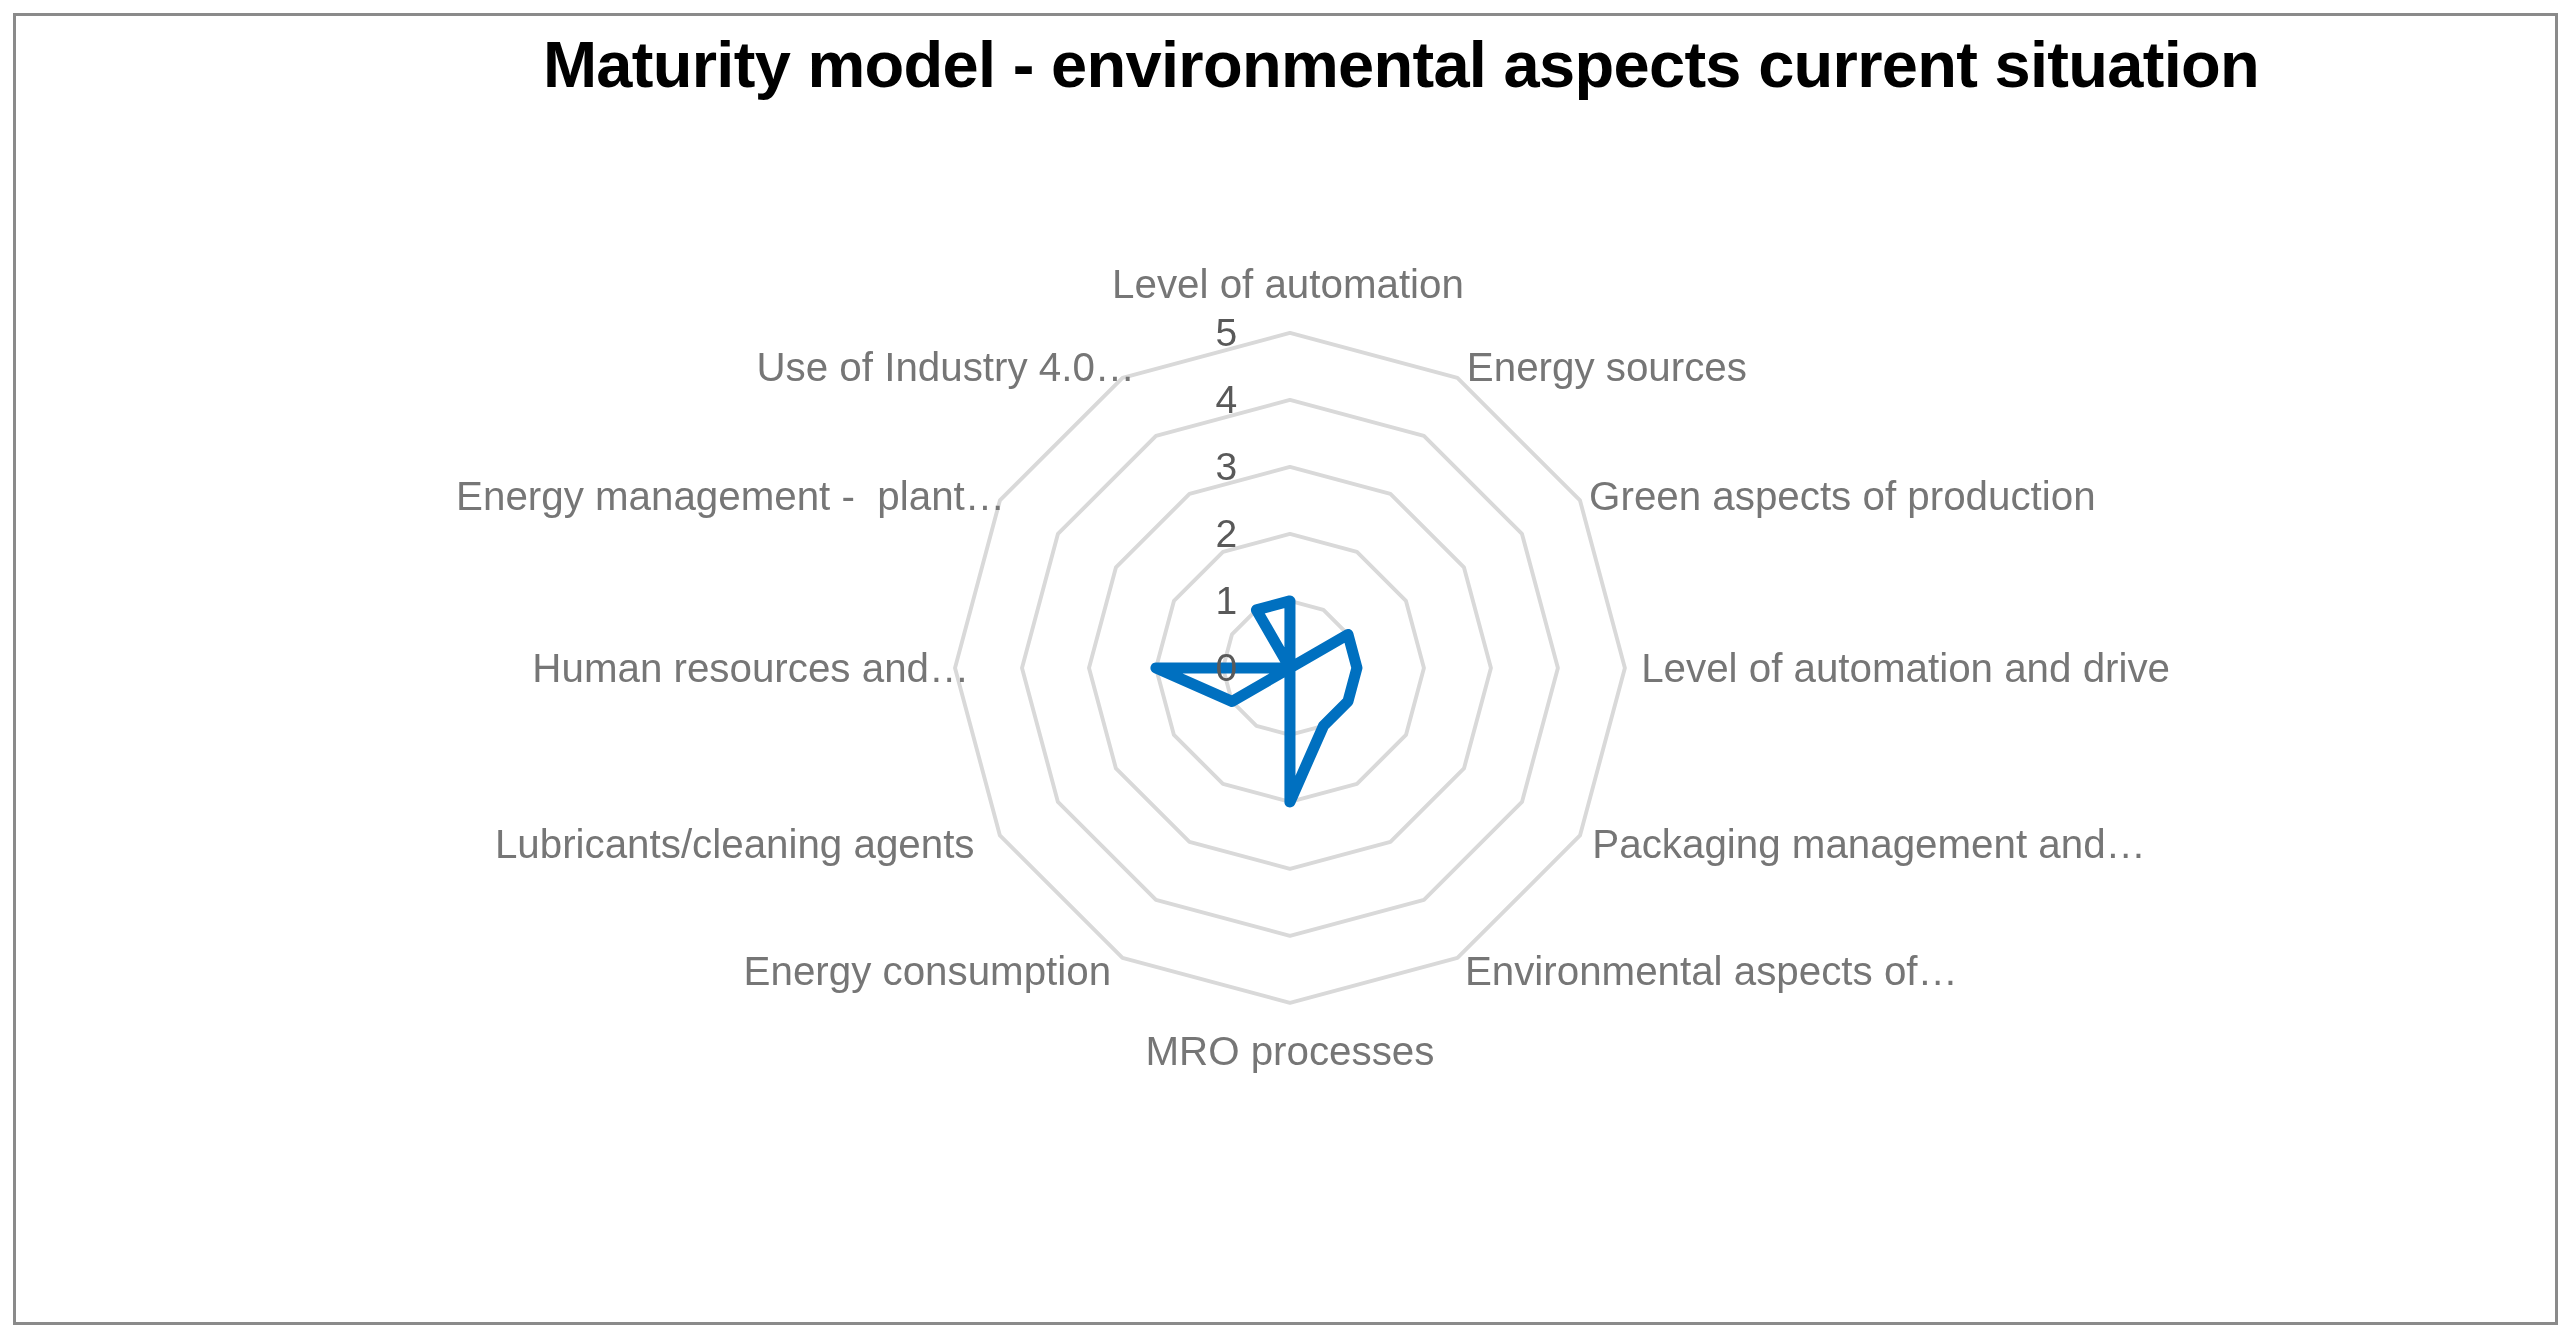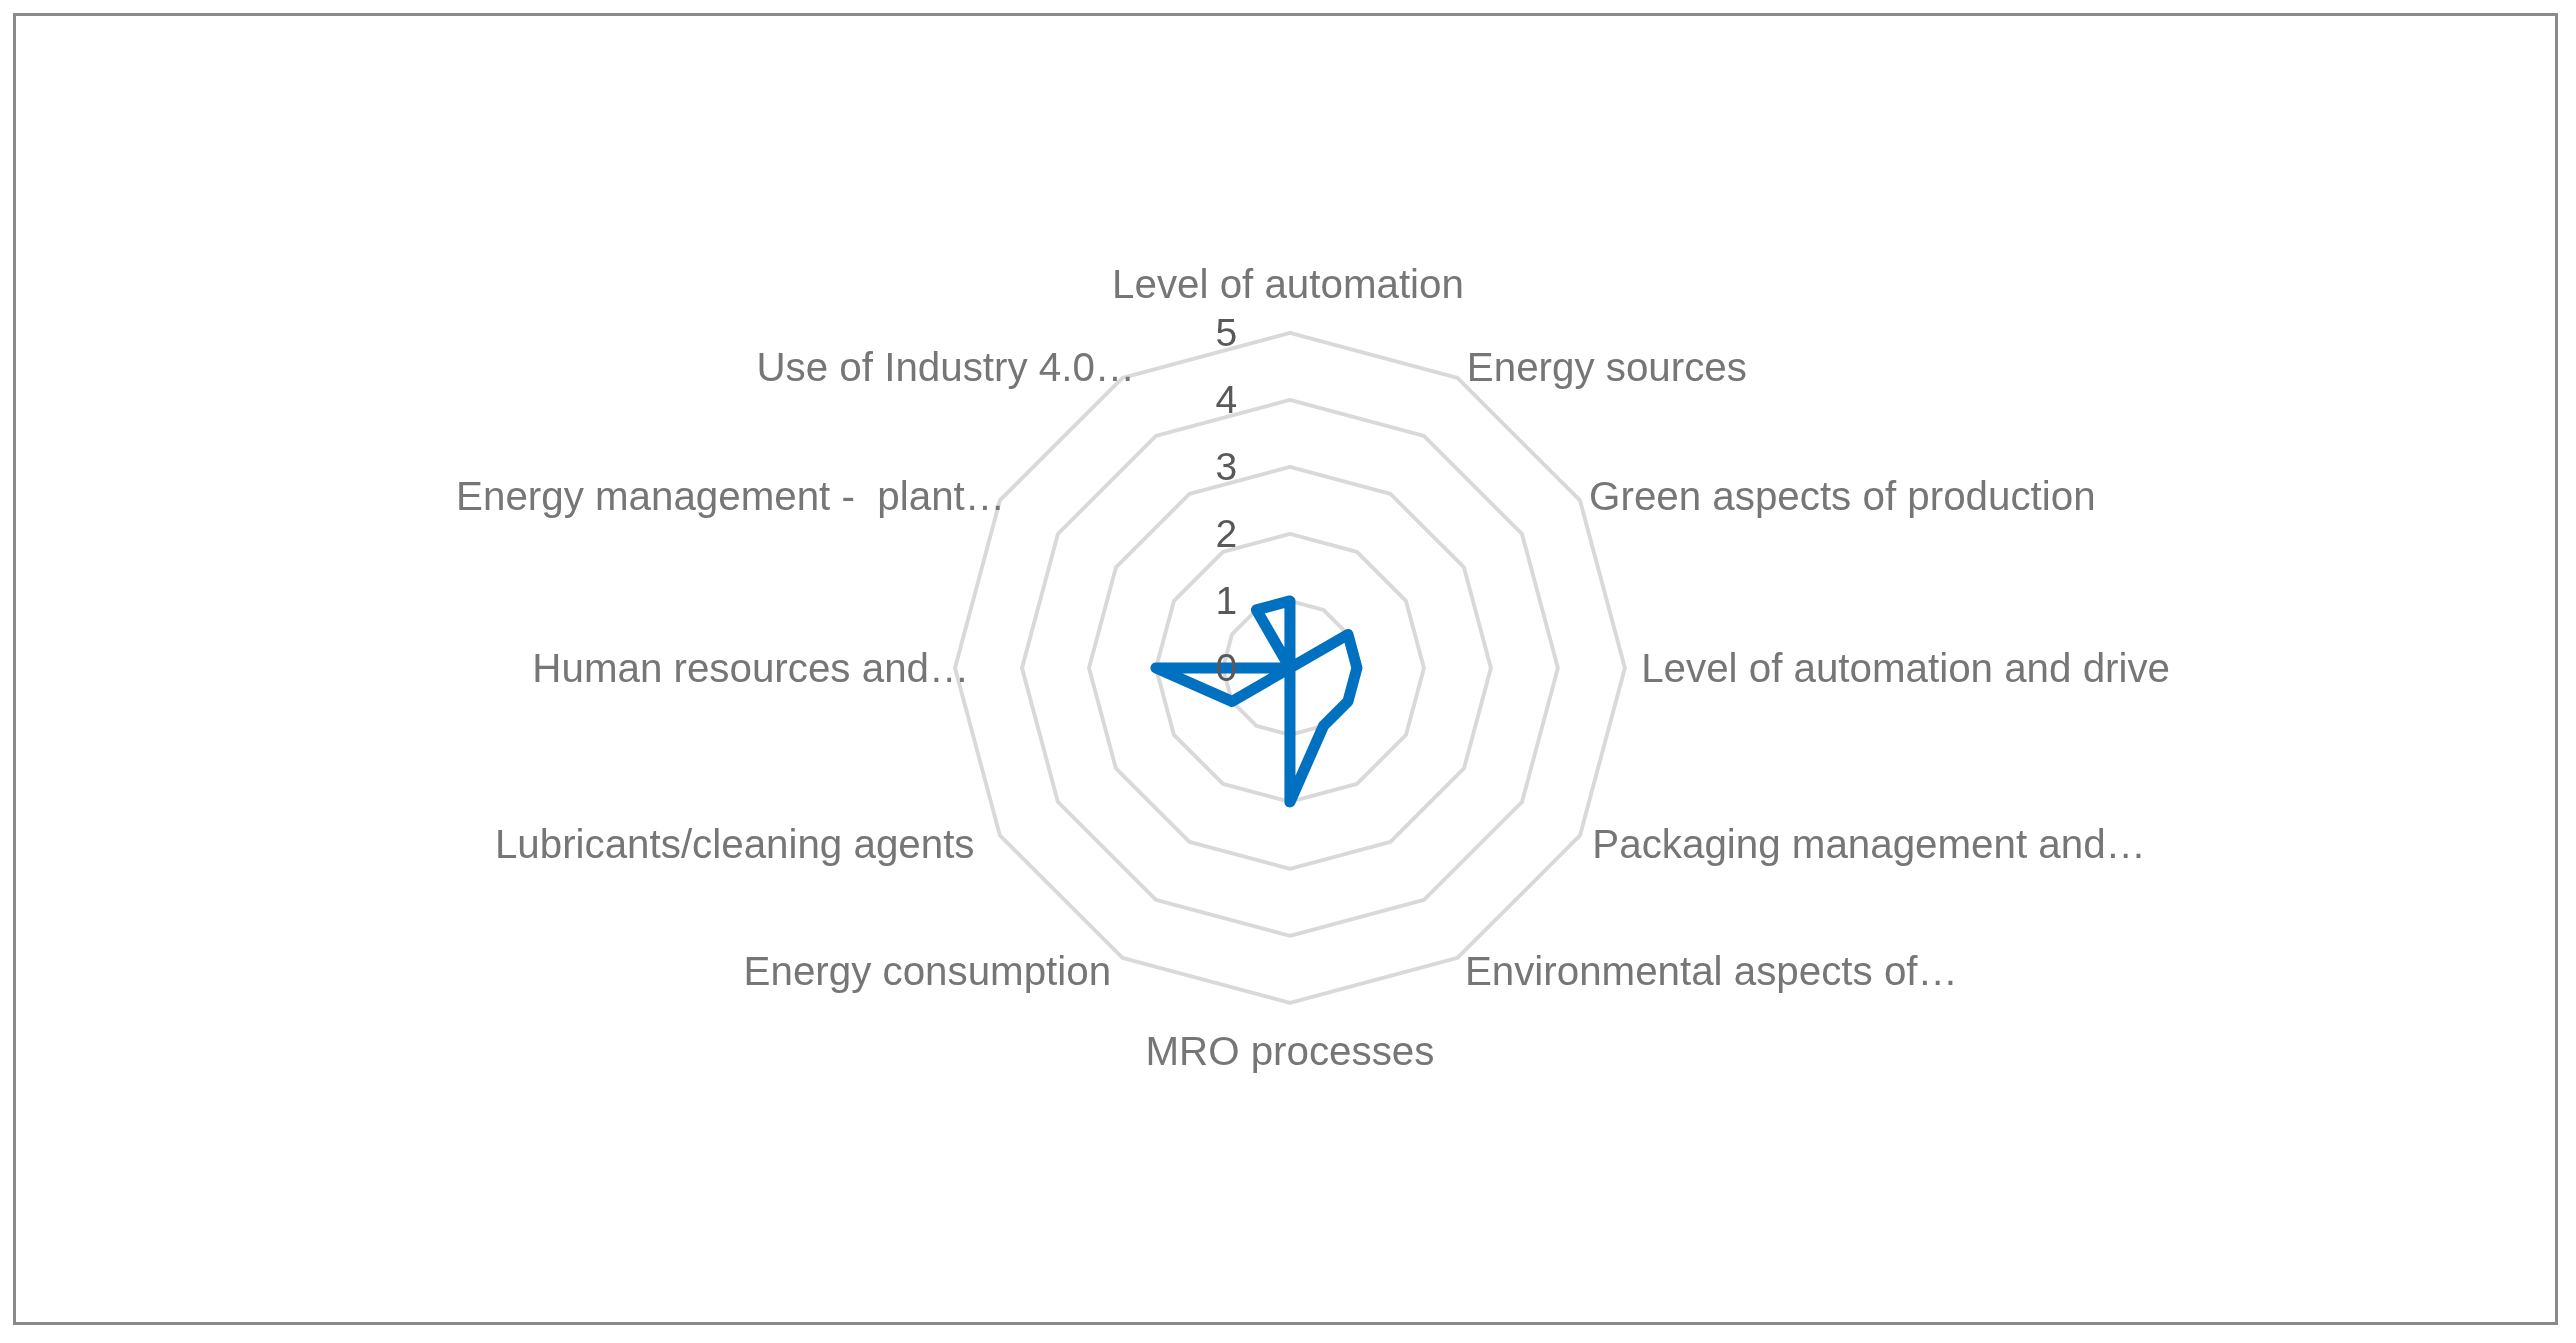--- a/index.html
+++ b/index.html
@@ -45,20 +45,21 @@
   }
   svg.radar text {
     white-space: pre;
   }
 </style>
 </head>
 <body>
 
 <div class="canvas">
   <div class="chart-frame"></div>
+  <div class="chart-title">Maturity model - environmental aspects current situation</div>
   <svg class="radar" id="radar-svg" width="2576" height="1343" viewBox="0 0 3960 2065">
       <polygon points="1983.0,924.0 2034.5,937.8 2072.2,975.5 2086.0,1027.0 2072.2,1078.5 2034.5,1116.2 1983.0,1130.0 1931.5,1116.2 1893.8,1078.5 1880.0,1027.0 1893.8,975.5 1931.5,937.8" fill="none" stroke="#D9D9D9" stroke-width="6" stroke-linejoin="round"></polygon>
       <polygon points="1983.0,821.0 2086.0,848.6 2161.4,924.0 2189.0,1027.0 2161.4,1130.0 2086.0,1205.4 1983.0,1233.0 1880.0,1205.4 1804.6,1130.0 1777.0,1027.0 1804.6,924.0 1880.0,848.6" fill="none" stroke="#D9D9D9" stroke-width="6" stroke-linejoin="round"></polygon>
       <polygon points="1983.0,718.0 2137.5,759.4 2250.6,872.5 2292.0,1027.0 2250.6,1181.5 2137.5,1294.6 1983.0,1336.0 1828.5,1294.6 1715.4,1181.5 1674.0,1027.0 1715.4,872.5 1828.5,759.4" fill="none" stroke="#D9D9D9" stroke-width="6" stroke-linejoin="round"></polygon>
       <polygon points="1983.0,615.0 2189.0,670.2 2339.8,821.0 2395.0,1027.0 2339.8,1233.0 2189.0,1383.8 1983.0,1439.0 1777.0,1383.8 1626.2,1233.0 1571.0,1027.0 1626.2,821.0 1777.0,670.2" fill="none" stroke="#D9D9D9" stroke-width="6" stroke-linejoin="round"></polygon>
       <polygon points="1983.0,512.0 2240.5,581.0 2429.0,769.5 2498.0,1027.0 2429.0,1284.5 2240.5,1473.0 1983.0,1542.0 1725.5,1473.0 1537.0,1284.5 1468.0,1027.0 1537.0,769.5 1725.5,581.0" fill="none" stroke="#D9D9D9" stroke-width="6" stroke-linejoin="round"></polygon>
       <polygon points="1983.0,924.0 1983.0,1027.0 2072.2,975.5 2086.0,1027.0 2072.2,1078.5 2034.5,1116.2 1983.0,1233.0 1983.0,1027.0 1893.8,1078.5 1777.0,1027.0 1983.0,1027.0 1931.5,937.8" fill="none" stroke="#0070C0" stroke-width="17" stroke-linejoin="round" stroke-linecap="round"></polygon>
       <text x="1902" y="1027" text-anchor="end" dominant-baseline="central" font-size="60" fill="#595959">0</text>
       <text x="1902" y="924" text-anchor="end" dominant-baseline="central" font-size="60" fill="#595959">1</text>
       <text x="1902" y="821" text-anchor="end" dominant-baseline="central" font-size="60" fill="#595959">2</text>

